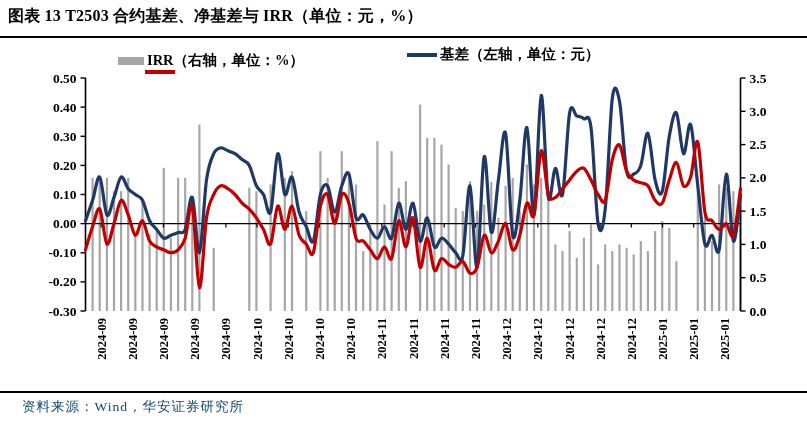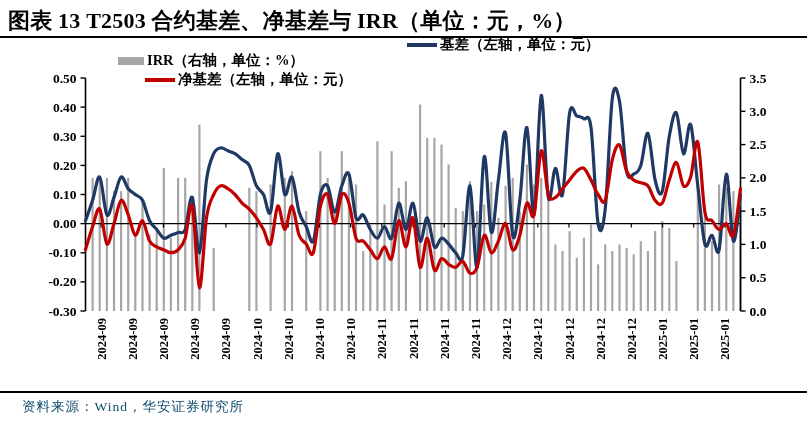--- a/index.html
+++ b/index.html
@@ -1,18 +1,18 @@
 <!DOCTYPE html>
 <html><head>
 <meta charset="utf-8">
 <style>
   html,body{margin:0;padding:0;background:#fff;}
   body{width:807px;height:429px;position:relative;overflow:hidden;
        font-family:"Liberation Serif", serif;}
-  .title{position:absolute;left:8px;top:6px;font-size:22px;font-weight:bold;
+  .title{position:absolute;left:8px;top:6px;font-size:16px;font-weight:bold;
          color:#000;letter-spacing:0.2px;white-space:nowrap;}
   .rule-top{position:absolute;left:0;top:36px;width:807px;height:2px;background:#000;}
   .rule-bottom{position:absolute;left:0;top:391px;width:807px;height:1.5px;background:#000;}
   .footer{position:absolute;left:22px;top:398px;font-size:13.5px;color:#0c4a6e;
           letter-spacing:1px;white-space:nowrap;}
   .legend-item{position:absolute;display:flex;align-items:center;
                font-size:14.5px;font-weight:bold;color:#000;white-space:nowrap;justify-content:space-between;}
   .sw-bar{display:inline-block;width:26px;height:8px;margin-right:3px;}
   .sw-line{display:inline-block;width:30px;height:4px;margin-right:3px;}
   #chart{position:absolute;left:0;top:0;}
@@ -22,27 +22,26 @@
 </head>
 <body>
 
 <div class="title">图表 13 T2503 合约基差、净基差与 IRR（单位：元，%）</div>
 <div class="rule-top"></div>
 
 <div class="legend-item" style="left:118px;top:51px;">
   <span class="sw-bar" style="background: rgb(166, 166, 166);"></span>
   <span>IRR（右轴，单位：%）</span>
 </div>
-<div class="legend-item" style="left:407px;top:35px;">
+<div class="legend-item" style="left:407px;top:45px;">
   <span class="sw-line" style="background: rgb(31, 56, 100);"></span>
   <span>基差（左轴，单位：元）</span>
 </div>
 <div class="legend-item" style="left:145px;top:70px;">
   <span class="sw-line" style="background: rgb(192, 0, 0);"></span>
-  <span>净基差（左轴，单位：元）</span>
 </div>
 
 <svg id="chart" width="807" height="429" viewBox="0 0 807 429">
     <line x1="92.6" x2="92.6" y1="311" y2="177.9" stroke="#a6a6a6" stroke-width="2.2"></line>
     <line x1="99.7" x2="99.7" y1="311" y2="181.2" stroke="#a6a6a6" stroke-width="2.2"></line>
     <line x1="106.9" x2="106.9" y1="311" y2="177.9" stroke="#a6a6a6" stroke-width="2.2"></line>
     <line x1="114.0" x2="114.0" y1="311" y2="191.2" stroke="#a6a6a6" stroke-width="2.2"></line>
     <line x1="121.1" x2="121.1" y1="311" y2="191.2" stroke="#a6a6a6" stroke-width="2.2"></line>
     <line x1="128.2" x2="128.2" y1="311" y2="177.9" stroke="#a6a6a6" stroke-width="2.2"></line>
     <line x1="135.3" x2="135.3" y1="311" y2="234.4" stroke="#a6a6a6" stroke-width="2.2"></line>

